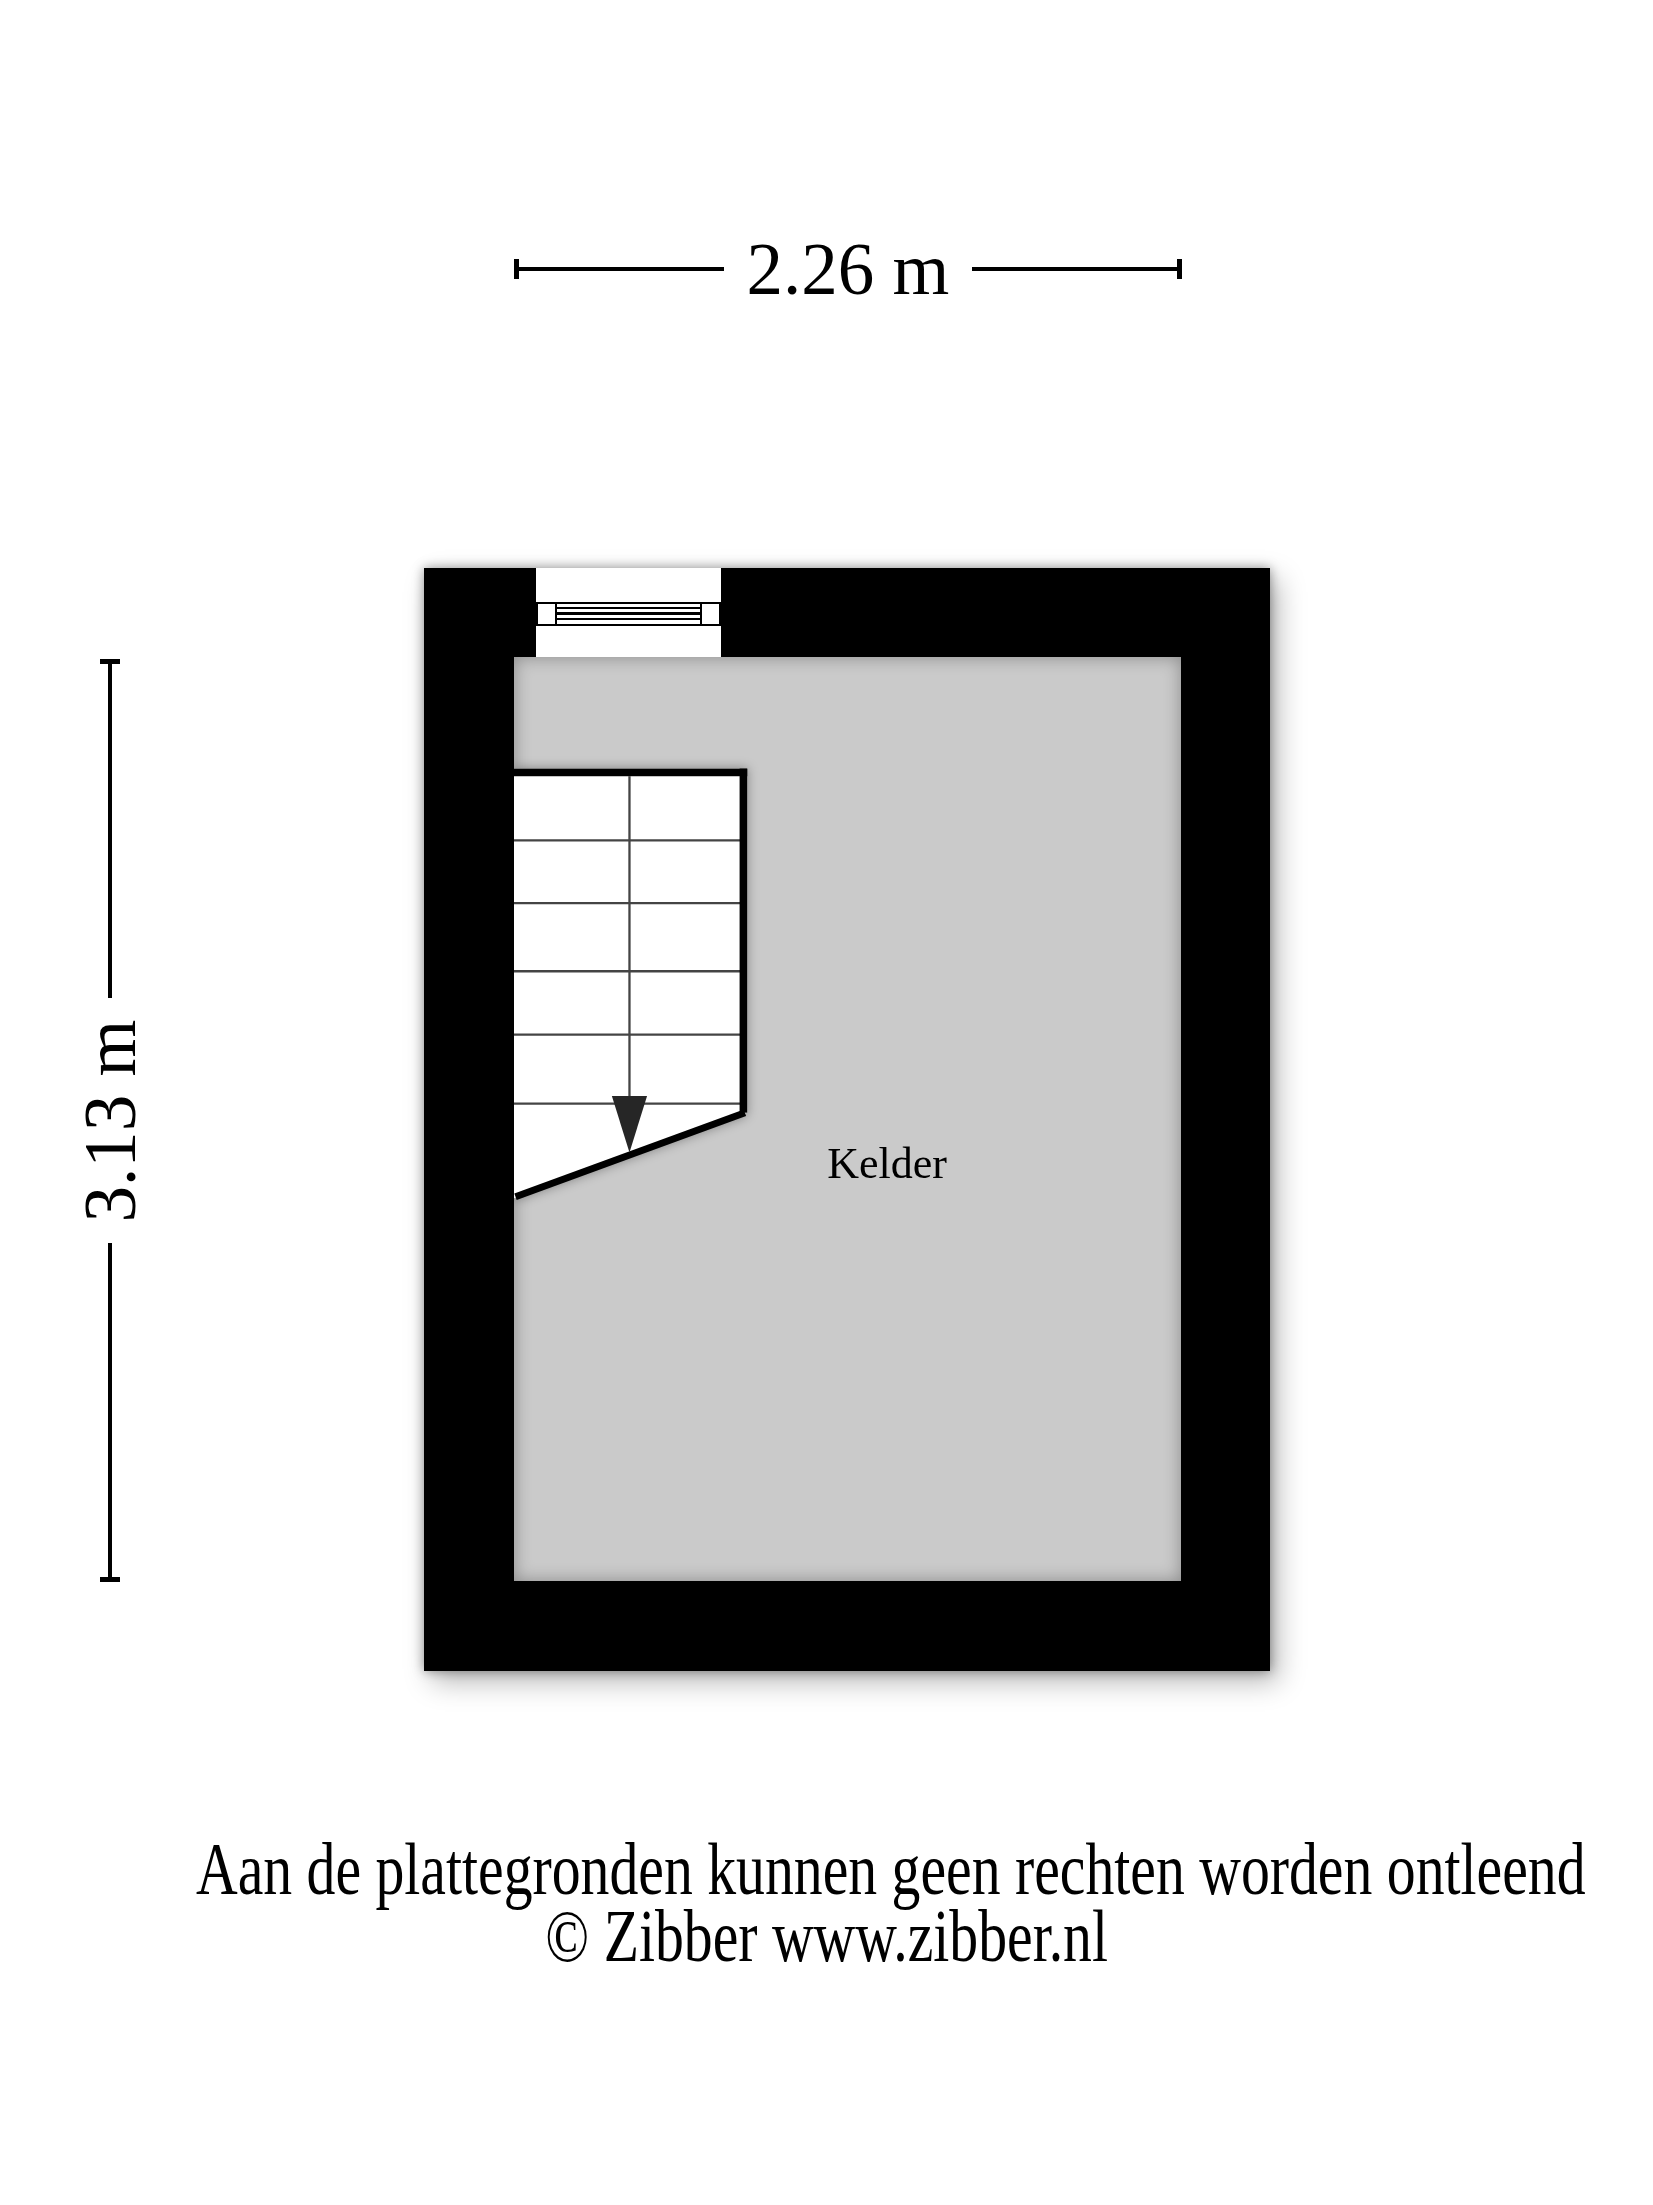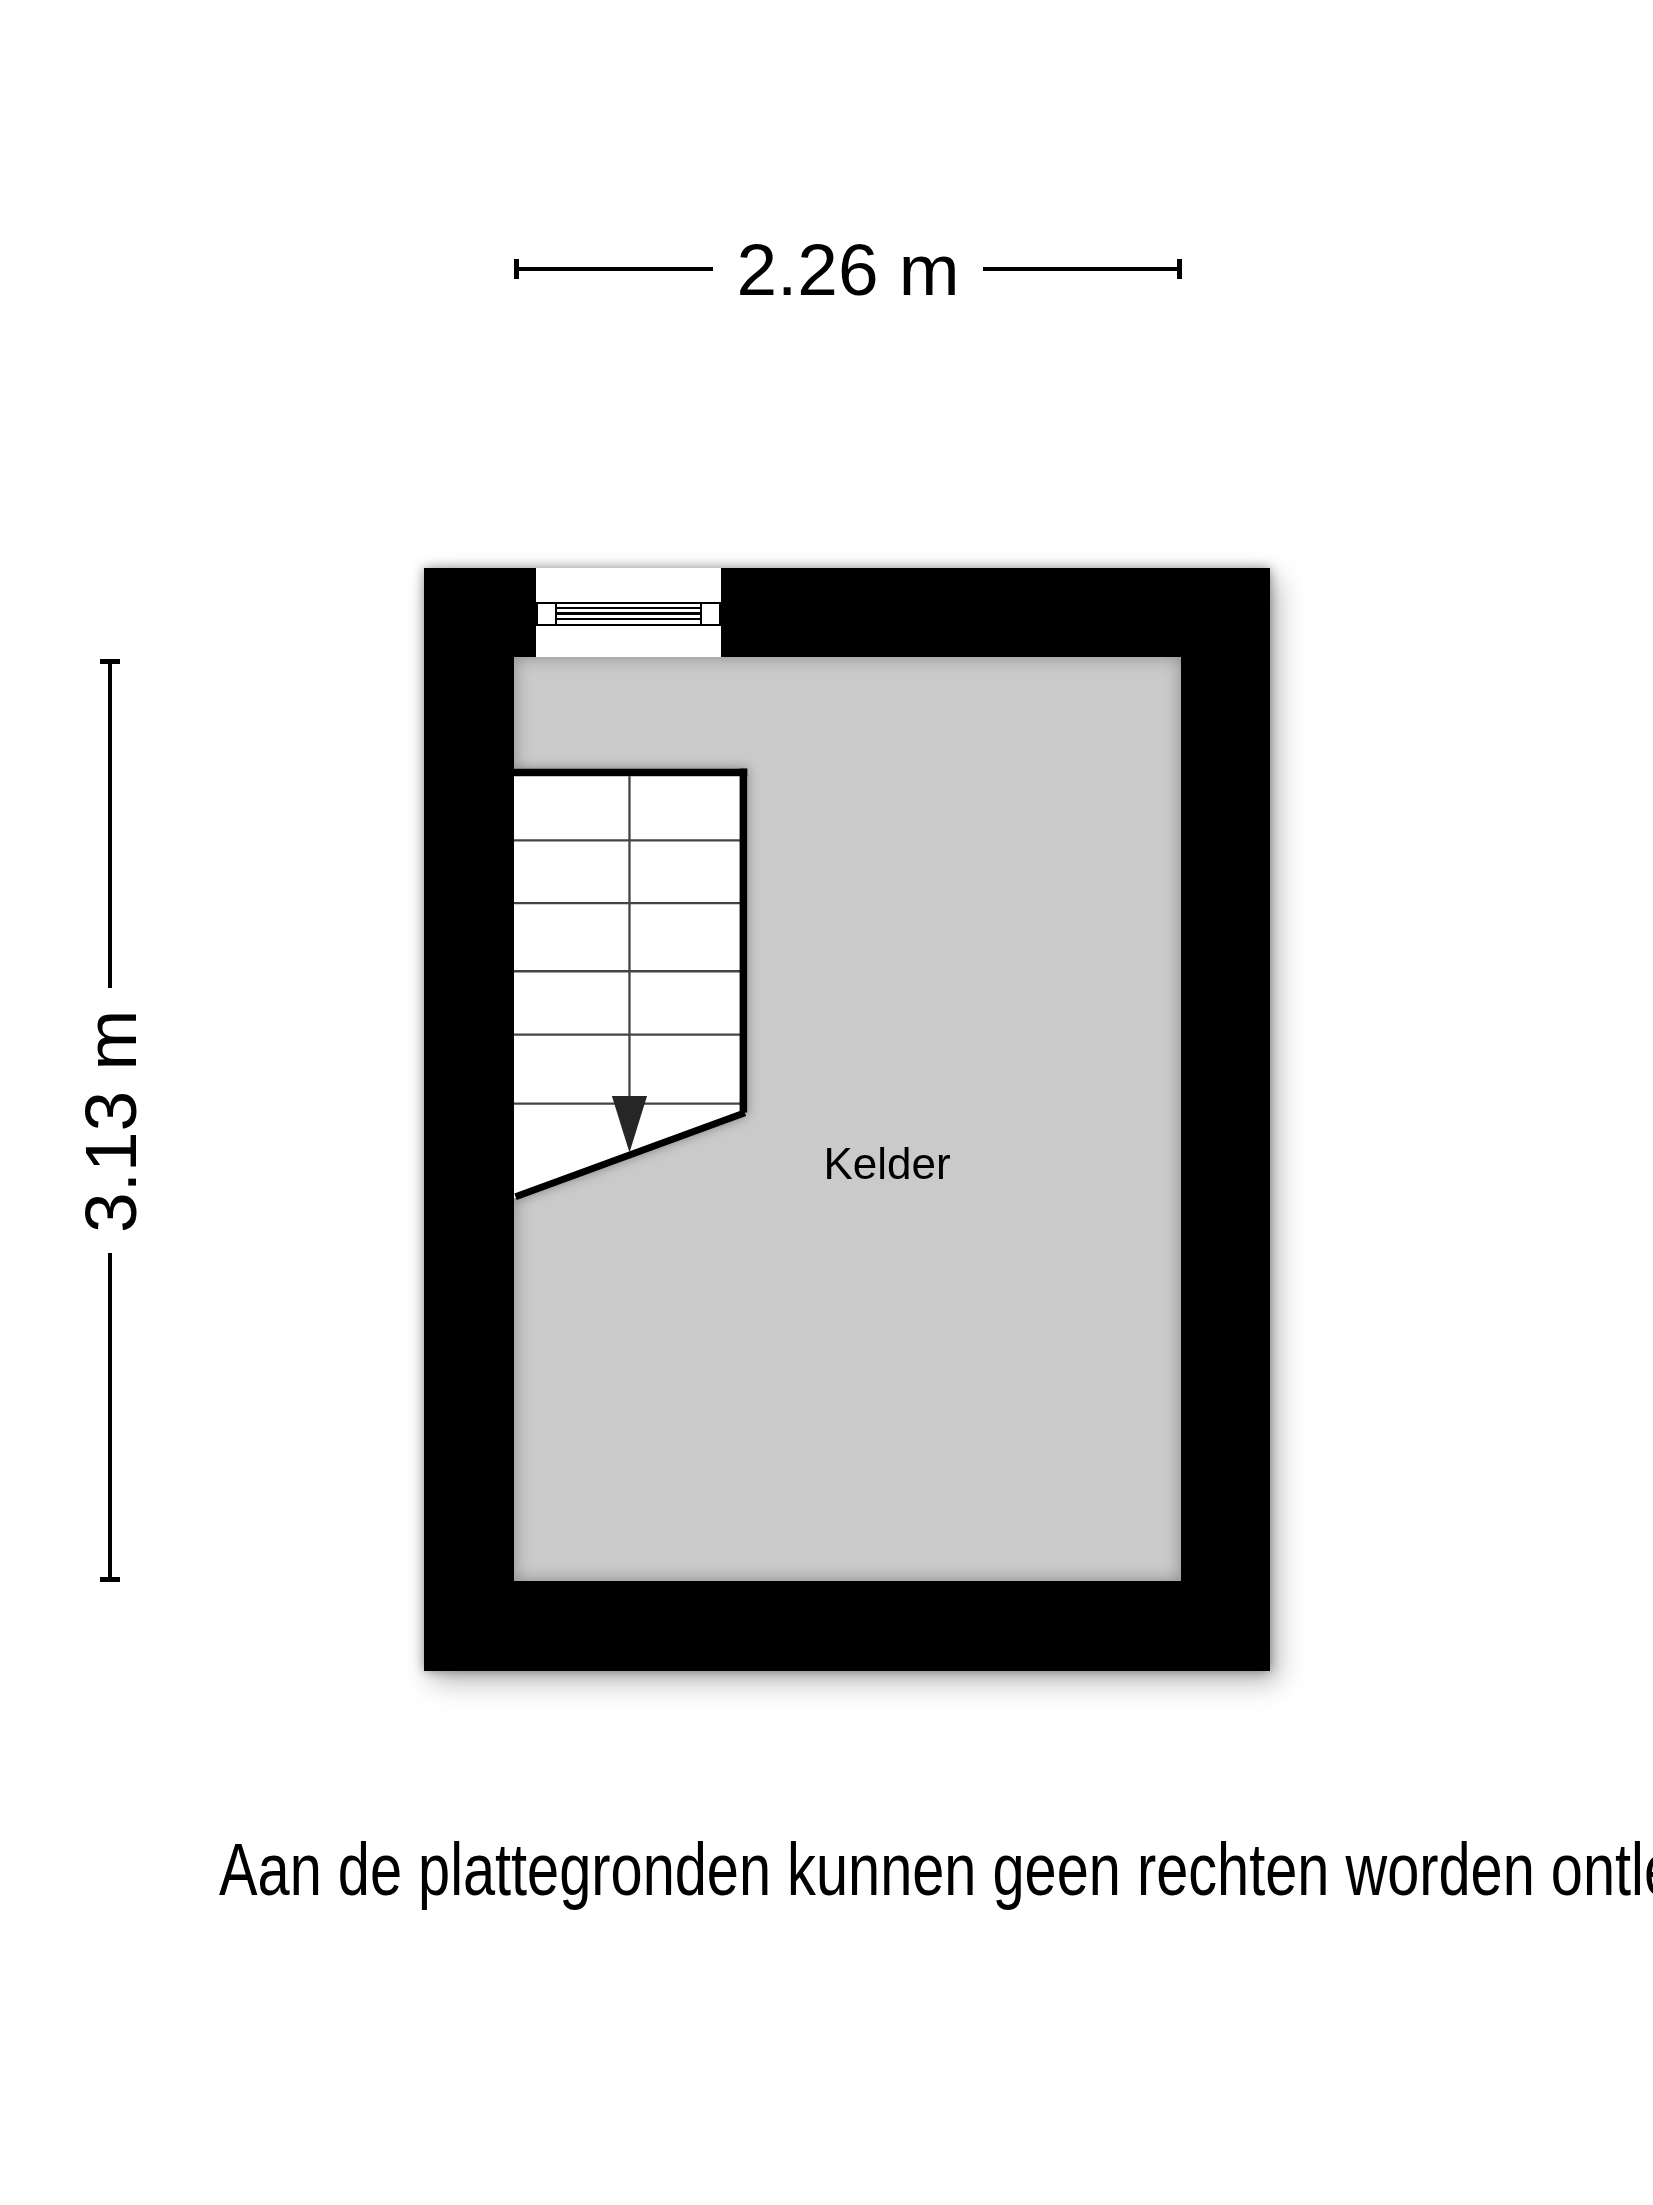--- a/index.html
+++ b/index.html
@@ -6,21 +6,21 @@
     margin: 0;
     padding: 0;
     background: #ffffff;
   }
   .screen {
     position: relative;
     width: 1654px;
     height: 2205px;
     background: #ffffff;
     overflow: hidden;
-    font-family: Liberation Sans, sans-serif;
+    font-family: Liberation Serif, serif;
     color: #000000;
   }
 
   
   .dim-h {
     position: absolute;
     left: 514px;
     top: 250px;
     width: 668px;
     height: 38px;
@@ -218,16 +218,19 @@
       <polygon points="128,430 174,430 151,504" fill="#262626"></polygon>
     </svg>
   </div>
 
   <div class="room-label">Kelder</div>
 
   <div class="footer">
     <div>
       <span class="narrow">Aan de plattegronden kunnen geen rechten worden ontleend</span>
     </div>
+    <div>
+      <span class="narrow">© Zibber www.zibber.nl</span>
+    </div>
   </div>
 
 </div>
 
 
 </body></html>

